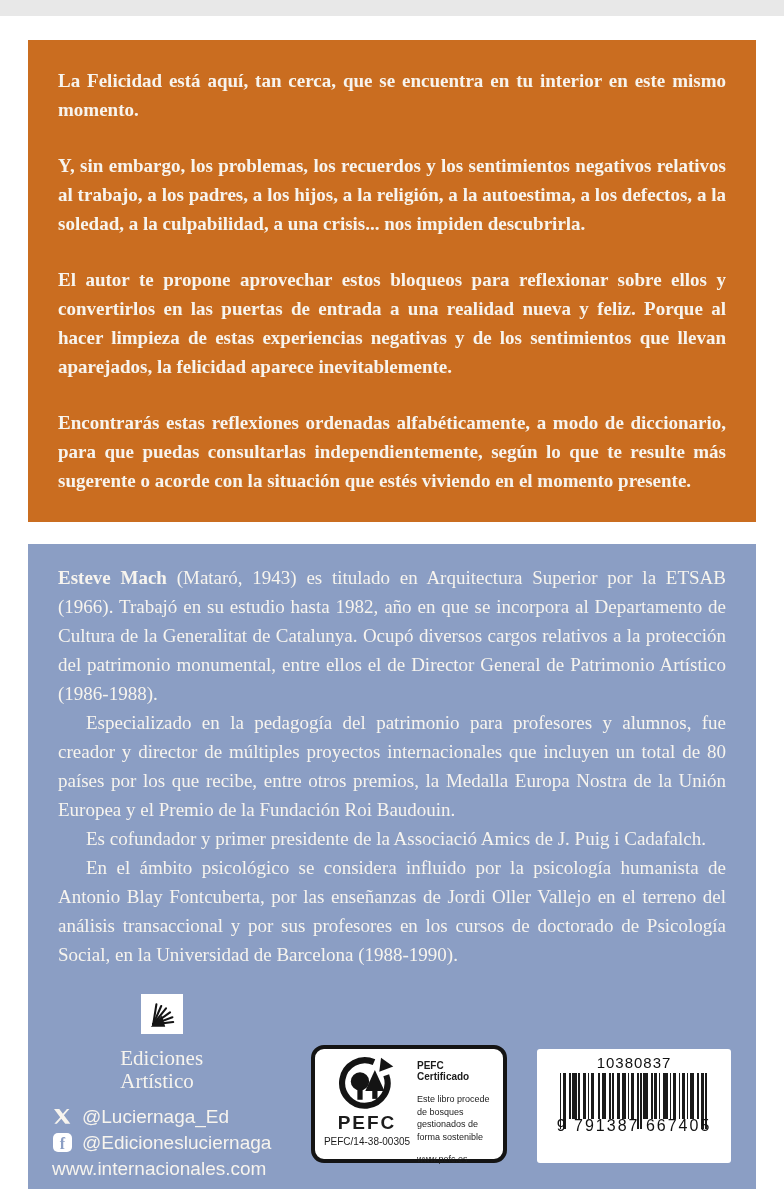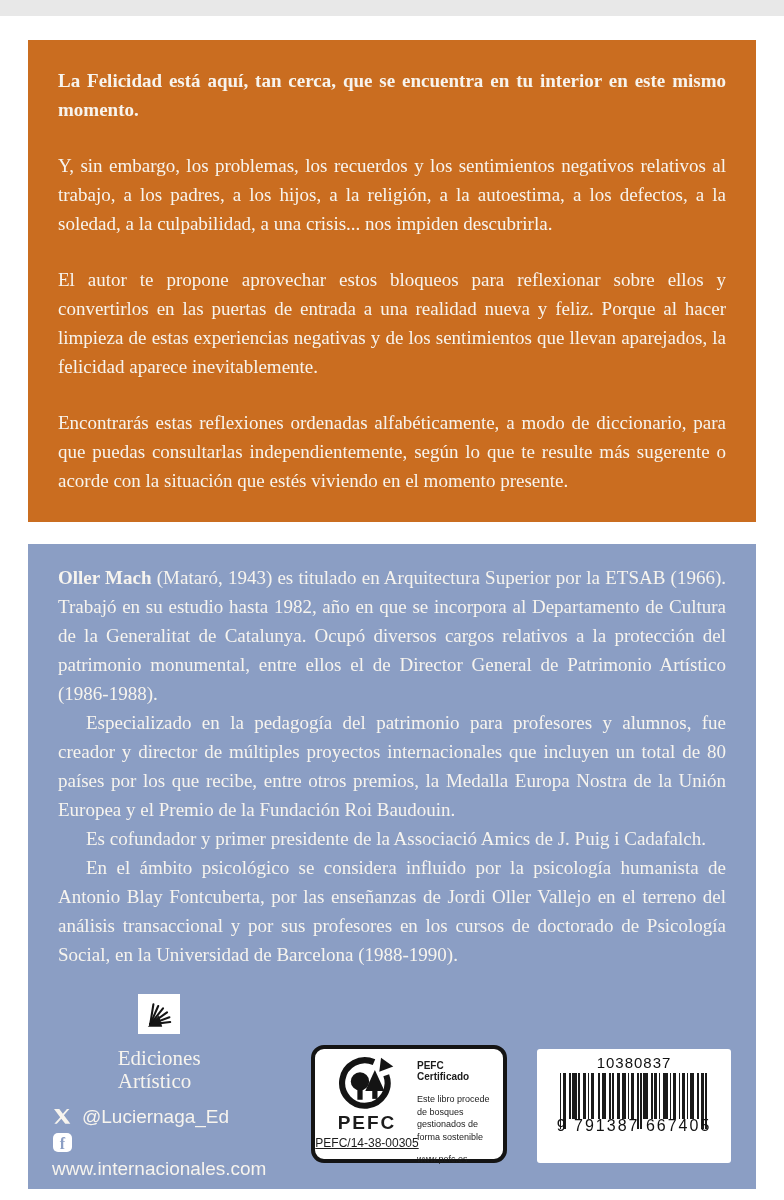--- a/index.html
+++ b/index.html
@@ -6,21 +6,21 @@
   * { box-sizing: border-box; }
   html,body { margin:0; padding:0; }
   body { background:#e8e8e8; }
   .page {
     position:relative; width:784px; height:1200px; background:#ffffff;
     font-family:"Liberation Serif", serif; overflow:hidden; margin:16px auto;
   }
   
   .panel { position:absolute; left:28px; width:728px; }
   .orange-panel { top:24px; height:482px; background:var(--orange); color:var(--ink); padding:26px 30px 0; }
-  .orange-panel p { margin:0 0 27px; font-size:19px; line-height:29px; text-align:justify; }
+  .orange-panel p { margin:0 0 27px; font-size:19px; line-height:29px; text-align:justify;font-weight:bold; }
   .orange-panel p.lead { font-weight:bold; }
   
   .blue-panel { top:528px; height:645px; background:var(--blue); color:var(--ink); }
   .bio { position:absolute; left:30px; right:30px; top:19px; }
   .bio p { margin:0; font-size:19px; line-height:29px; text-align:justify; }
   .bio p.ind { text-indent:28px; }
   .bio strong { font-weight:bold; }
   
   .publisher { position:absolute; left:24px; top:450px; }
   .logo-row { display:flex; align-items:center; gap:13px;flex-direction:column; }
@@ -32,21 +32,21 @@
   .fb-badge { width:19px; height:19px; background:#fff; border-radius:5px; display:flex; align-items:center; justify-content:center;
               font-family:"Liberation Serif", serif; font-weight:bold; font-size:16px; color:var(--blue); line-height:1; padding-top:2px; }
   
   .pefc-box {
     position:absolute; left:283px; top:501px; width:196px; height:118px;
     background:#ffffff; border:4px solid #141414; border-radius:13px;
     color:#1c1c1c; font-family:"Liberation Sans", sans-serif; display:flex; padding:7px 8px 6px 10px; gap:8px;
   }
   .pefc-left { width:84px; display:flex; flex-direction:column; align-items:center; }
   .pefc-word { font-weight:bold; font-size:19px; letter-spacing:2px; line-height:1; margin-top:1px; }
-  .pefc-code { font-size:12px; margin-top:4px; white-space:nowrap;text-decoration:underline; }
+  .pefc-code { font-size:10px; margin-top:4px; white-space:nowrap; }
   .pefc-right { flex:1; padding-top:4px; }
   .pefc-title { font-weight:bold; font-size:10px; }
   .pefc-body { font-size:9px; line-height:12.5px; margin-top:11px; }
   .pefc-site { font-size:9px; margin-top:11px; }
   
   .barcode-box {
     position:absolute; left:509px; top:505px; width:194px; height:114px;
     background:#ffffff; border-radius:3px; color:#111; text-align:center;
     font-family:"Liberation Sans", sans-serif; padding:5px 10px 0;
   }
@@ -64,21 +64,21 @@
   <section class="panel orange-panel">
     <p class="lead">La Felicidad está aquí, tan cerca, que se encuentra en tu interior en este mismo momento.</p>
     <p>Y, sin embargo, los problemas, los recuerdos y los sentimientos negativos relativos al trabajo, a los padres, a los hijos, a la religión, a la autoestima, a los defectos, a la soledad, a la culpabilidad, a una crisis... nos impiden descubrirla.</p>
     <p>El autor te propone aprovechar estos bloqueos para reflexionar sobre ellos y convertirlos en las puertas de entrada a una realidad nueva y feliz. Porque al hacer limpieza de estas experiencias negativas y de los sentimientos que llevan aparejados, la felicidad aparece inevitablemente.</p>
     <p>Encontrarás estas reflexiones ordenadas alfabéticamente, a modo de diccionario, para que puedas consultarlas independientemente, según lo que te resulte más sugerente o acorde con la situación que estés viviendo en el momento presente.</p>
   </section>
 
   <section class="panel blue-panel">
 
     <div class="bio">
-      <p><strong>Oller Mach</strong><span> (Mataró, 1943) es titulado en Arquitectura Superior por la ETSAB (1966). Trabajó en su estudio hasta 1982, año en que se incorpora al Departamento de Cultura de la Generalitat de Catalunya. Ocupó diversos cargos relativos a la protección del patrimonio monumental, entre ellos el de Director General de Patrimonio Artístico (1986-1988).</span></p>
+      <p><strong>Esteve Mach</strong><span> (Mataró, 1943) es titulado en Arquitectura Superior por la ETSAB (1966). Trabajó en su estudio hasta 1982, año en que se incorpora al Departamento de Cultura de la Generalitat de Catalunya. Ocupó diversos cargos relativos a la protección del patrimonio monumental, entre ellos el de Director General de Patrimonio Artístico (1986-1988).</span></p>
       <p class="ind">Especializado en la pedagogía del patrimonio para profesores y alumnos, fue creador y director de múltiples proyectos internacionales que incluyen un total de 80 países por los que recibe, entre otros premios, la Medalla Europa Nostra de la Unión Europea y el Premio de la Fundación Roi Baudouin.</p>
       <p class="ind">Es cofundador y primer presidente de la Associació Amics de J. Puig i Cadafalch.</p>
       <p class="ind">En el ámbito psicológico se considera influido por la psicología humanista de Antonio Blay Fontcuberta, por las enseñanzas de Jordi Oller Vallejo en el terreno del análisis transaccional y por sus profesores en los cursos de doctorado de Psicología Social, en la Universidad de Barcelona (1988-1990).</p>
     </div>
 
     <div class="publisher">
       <div class="logo-row">
         <div class="logo-box">
           <svg width="34" height="32" viewBox="0 0 40 40" aria-hidden="true">
             <g stroke="#141414" stroke-width="2.6" stroke-linecap="round">
@@ -103,20 +103,21 @@
             <svg width="19" height="19" viewBox="0 0 24 24">
                 <path fill="#f7f4ee" d="M17.6 2.5h3.1l-6.9 7.9 8.1 10.8h-6.4l-5-6.5-5.7 6.5H1.7l7.4-8.4L1.3 2.5h6.6l4.5 6 5.2-6z"></path>
               </svg>
           </span>
           <span>@Luciernaga_Ed</span>
         </li>
         <li>
           <span class="icn">
               <span class="fb-badge">f</span>
             </span>
+          <span>@Edicionesluciernaga</span>
         </li>
         <li>
           <span>www.internacionales.com</span>
         </li>
       </ul>
     </div>
 
     <div class="pefc-box">
       <div class="pefc-left">
         <svg width="58" height="56" viewBox="0 0 64 64" aria-hidden="true">

